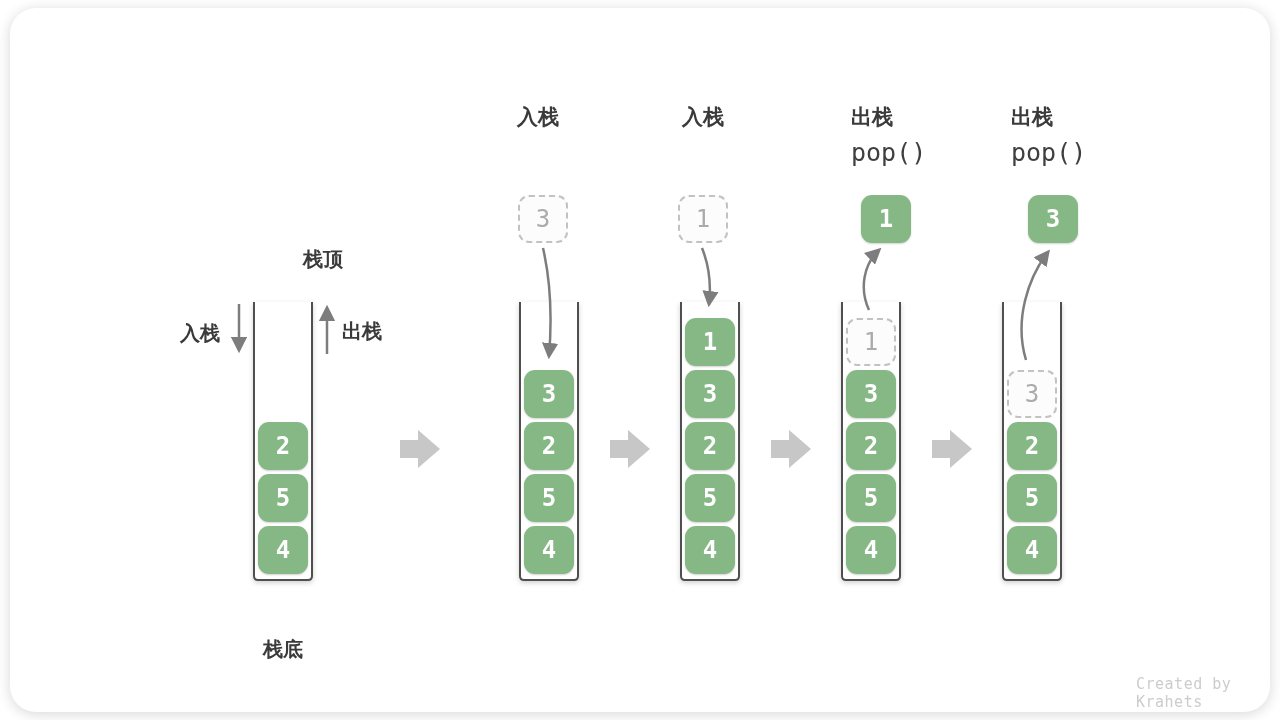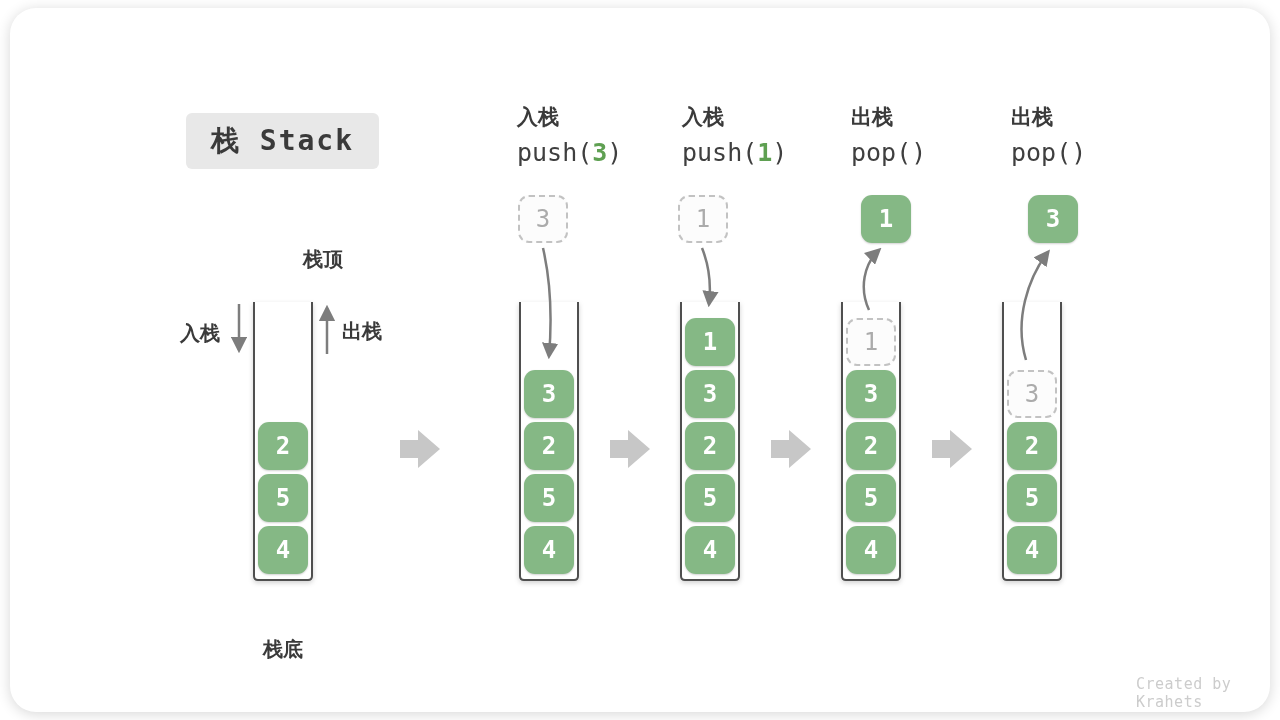--- a/index.html
+++ b/index.html
@@ -59,23 +59,20 @@
     <path fill="none" stroke="#7d7d7d" stroke-width="2.5" marker-end="url(#ah)" d="M702,248 C710,268 711,287 709,304"></path>
     <path fill="none" stroke="#7d7d7d" stroke-width="2.5" marker-end="url(#ah)" d="M869,310 C859,288 864,264 879,250"></path>
     <path fill="none" stroke="#7d7d7d" stroke-width="2.5" marker-end="url(#ah)" d="M1026,360 C1014,320 1028,278 1048,252"></path>
 
     <polygon fill="#c7c7c7" points="400,440 418,440 418,430 440,449 418,468 418,458 400,458"></polygon>
     <polygon fill="#c7c7c7" points="610,440 628,440 628,430 650,449 628,468 628,458 610,458"></polygon>
     <polygon fill="#c7c7c7" points="771,440 789,440 789,430 811,449 789,468 789,458 771,458"></polygon>
     <polygon fill="#c7c7c7" points="932,440 950,440 950,430 972,449 950,468 950,458 932,458"></polygon>
   </svg>
 
-  <div class="title-box">
-    <span>栈 Stack</span>
-  </div>
 
   <div class="cjk-label lbl-top">栈顶</div>
   <div class="cjk-label lbl-bottom">栈底</div>
   <div class="cjk-label lbl-push">入栈</div>
   <div class="cjk-label lbl-pop">出栈</div>
 
   <div id="cells-layer">
       <div class="cell solid" style="left: 258px; top: 422px; background: rgb(133, 184, 133);">2</div>
       <div class="cell solid" style="left: 258px; top: 474px; background: rgb(133, 184, 133);">5</div>
       <div class="cell solid" style="left: 258px; top: 526px; background: rgb(133, 184, 133);">4</div>
@@ -98,25 +95,23 @@
       <div class="cell solid" style="left: 861px; top: 195px; background: rgb(133, 184, 133);">1</div>
       <div class="cell dashed" style="left: 1007px; top: 370px;">3</div>
       <div class="cell solid" style="left: 1007px; top: 422px; background: rgb(133, 184, 133);">2</div>
       <div class="cell solid" style="left: 1007px; top: 474px; background: rgb(133, 184, 133);">5</div>
       <div class="cell solid" style="left: 1007px; top: 526px; background: rgb(133, 184, 133);">4</div>
       <div class="cell solid" style="left: 1028px; top: 195px; background: rgb(133, 184, 133);">3</div>
     </div>
   <div id="oplabels-layer">
       <div class="op-label" style="left: 517px;">
         <div class="op-line1">入栈</div>
-        <div class="op-code"><span>push(</span><span class="arg" style="color: rgb(95, 160, 82);">3</span><span>)</span></div>
       </div>
       <div class="op-label" style="left: 682px;">
         <div class="op-line1">入栈</div>
-        <div class="op-code"><span>push(</span><span class="arg" style="color: rgb(95, 160, 82);">1</span><span>)</span></div>
       </div>
       <div class="op-label" style="left: 851px;">
         <div class="op-line1">出栈</div>
         <div class="op-code"><span>pop(</span><span class="arg" style="color: rgb(95, 160, 82);"></span><span>)</span></div>
       </div>
       <div class="op-label" style="left: 1011px;">
         <div class="op-line1">出栈</div>
         <div class="op-code"><span>pop(</span><span class="arg" style="color: rgb(95, 160, 82);"></span><span>)</span></div>
       </div>
     </div>

